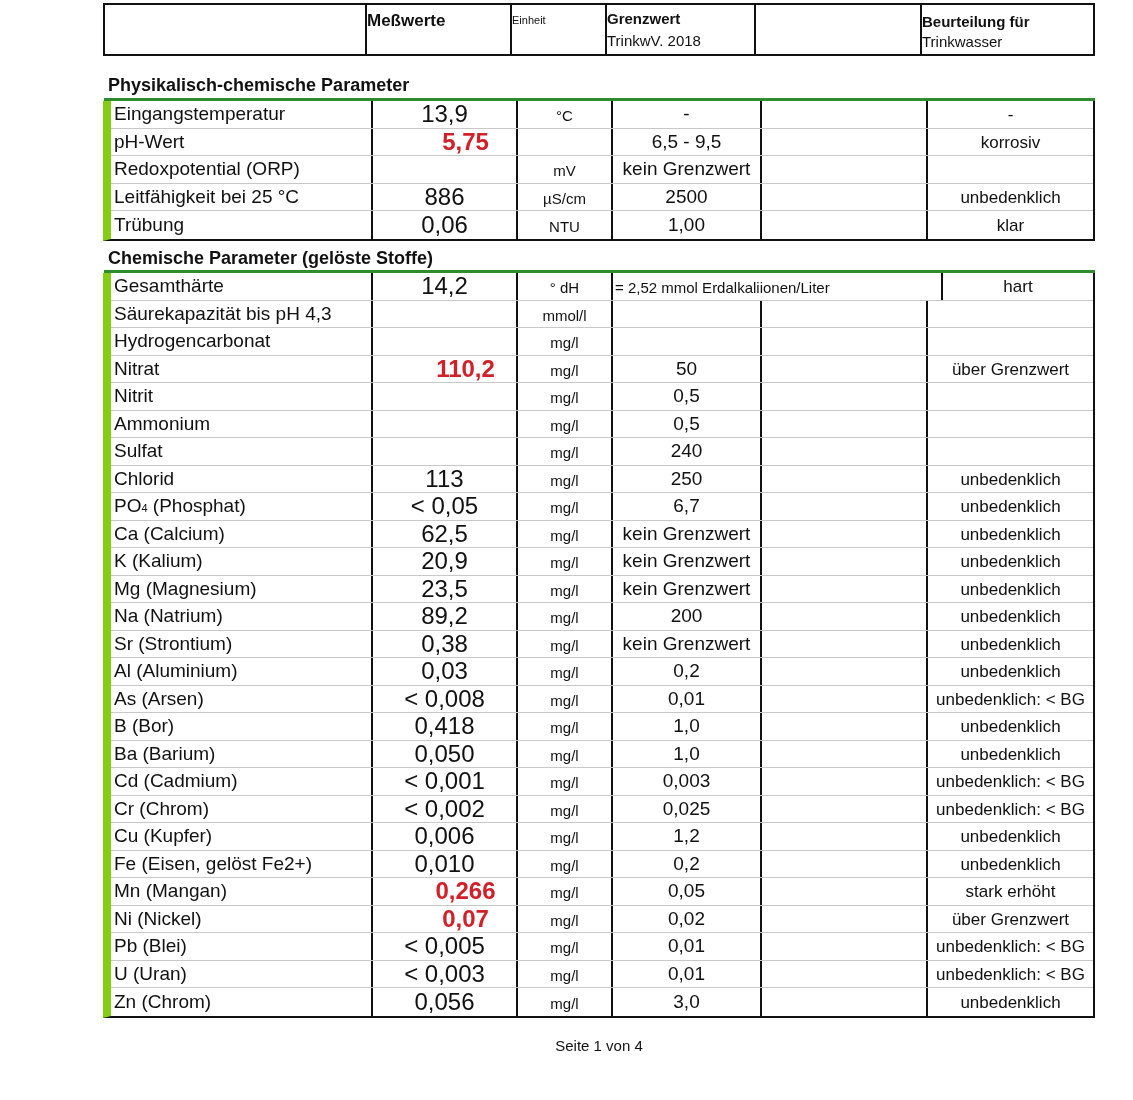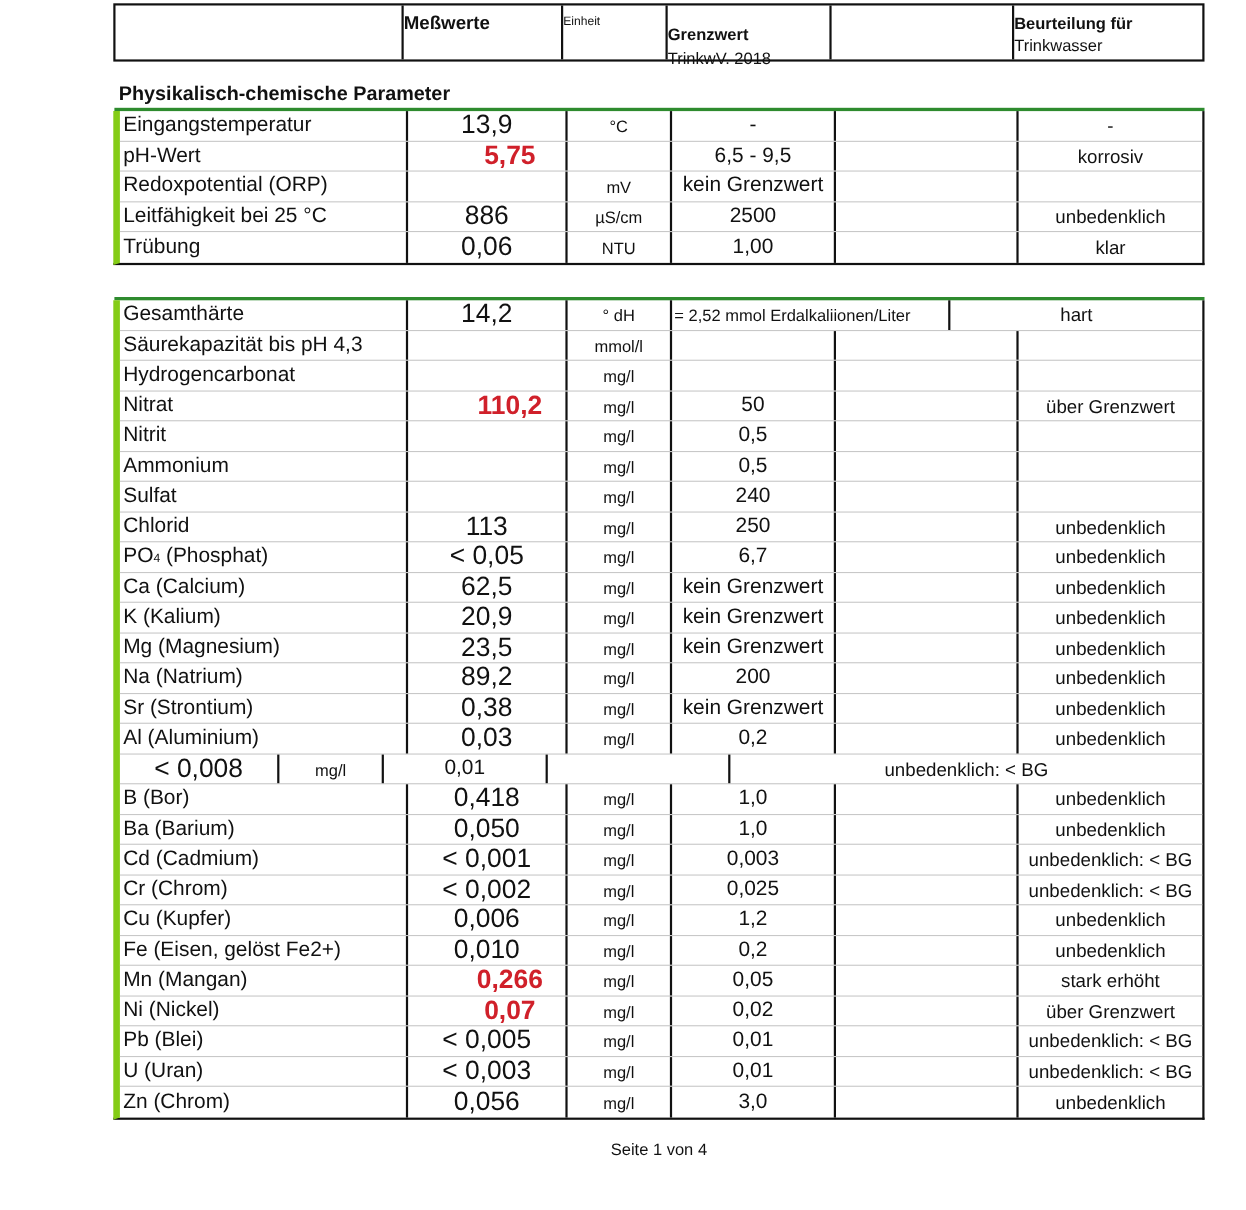--- a/index.html
+++ b/index.html
@@ -19,44 +19,44 @@
   .hdr-cell { box-sizing: border-box; border-right: 2px solid #111; height: 100%; position: relative; }
   .hdr-cell:last-child { border-right: none; }
   .hc1 { width: 262px; }
   .hc2 { width: 145px; }
   .hc3 { width: 95px; }
   .hc4 { width: 149px; }
   .hc5 { width: 166px; }
   .hc6 { flex: 1; border-radius: 20px; }
   .hdr-bold { font-weight: bold; font-size: 17px; padding-top: 6px; }
   .hdr-small { font-size: 11px; padding-top: 9px; }
-  .hdr-line1 { font-weight: bold; font-size: 15px; padding-top: 18px; }
+  .hdr-line1 { font-weight: bold; font-size: 15px; padding-top: 5px; }
   .hdr-line2 { font-size: 15px; padding-top: 5px; }
 
   .section-title {
     position: absolute; left: 108px; font-weight: bold; font-size: 18px;
   }
   .green-line { position: absolute; left: 104px; width: 991px; height: 3px; background: #2e8b2e; }
 
   .data-table {
     position: absolute; left: 103px; width: 992px;
-    border-left: 6px solid #84cc16; border-right: 2px solid #111; border-bottom: 2px solid #111;
+    border-left: 8px solid #84cc16; border-right: 2px solid #111; border-bottom: 2px solid #111;
     box-sizing: border-box;
   }
   .row { display: flex; height: 27.5px; border-bottom: 1.5px solid #c8c8c8; box-sizing: border-box; }
   .row:last-child { border-bottom: none; }
   .cell { box-sizing: border-box; border-right: 2px solid #111; height: 100%; display: flex; align-items: center; white-space: nowrap; overflow: hidden; }
   .cell:last-child { border-right: none; }
   .c1 { width: 262px; font-size: 19px; padding-left: 3px; }
   .c2 { width: 145px; justify-content: center; font-size: 24px; }
   .c3 { width: 95px; justify-content: center; font-size: 15px; padding-top: 3px; }
   .c4 { width: 149px; justify-content: center; font-size: 19px; }
   .c5 { width: 166px; }
   .c6 { flex: 1; justify-content: center; font-size: 17px; padding-top: 2px; }
-  .span45 { width: 253px; font-size: 15px; padding-left: 2px; padding-top: 3px; }
+  .span45 { width: 330px; font-size: 15px; padding-left: 2px; padding-top: 3px; }
   .red { color: #d0202a; font-weight: bold; padding-left: 42px; }
   .sub { font-size: 11px; vertical-align: baseline; position: relative; top: 2px; }
 
   .footer { position: absolute; left: 0; width: 1198px; top: 1037px; text-align: center; font-size: 15px; }
 </style>
 </head>
 <body>
 
 <div class="page">
 
@@ -117,20 +117,21 @@
       <div class="row">
         <div class="cell c1">Trübung</div>
         <div class="cell c2">0,06</div>
         <div class="cell c3">NTU</div>
         <div class="cell c4">1,00</div>
         <div class="cell c5"></div>
         <div class="cell c6">klar</div>
       </div>
     </div>
 
+  <div class="section-title" style="top:248px">Chemische Parameter (gelöste Stoffe)</div>
   <div class="green-line" style="top:270px"></div>
   <div class="data-table" id="table1" style="top:273px">
       <div class="row">
         <div class="cell c1">Gesamthärte</div>
         <div class="cell c2">14,2</div>
         <div class="cell c3">° dH</div>
         <div class="cell span45">= 2,52 mmol Erdalkaliionen/Liter</div>
         <div class="cell c6">hart</div>
       </div>
       <div class="row">
@@ -243,20 +244,21 @@
       </div>
       <div class="row">
         <div class="cell c1">Al (Aluminium)</div>
         <div class="cell c2">0,03</div>
         <div class="cell c3">mg/l</div>
         <div class="cell c4">0,2</div>
         <div class="cell c5"></div>
         <div class="cell c6">unbedenklich</div>
       </div>
       <div class="row">
+        <div class="cell c1">As (Arsen)</div>
         <div class="cell c2">&lt; 0,008</div>
         <div class="cell c3">mg/l</div>
         <div class="cell c4">0,01</div>
         <div class="cell c5"></div>
         <div class="cell c6">unbedenklich: &lt; BG</div>
       </div>
       <div class="row">
         <div class="cell c1">B (Bor)</div>
         <div class="cell c2">0,418</div>
         <div class="cell c3">mg/l</div>

